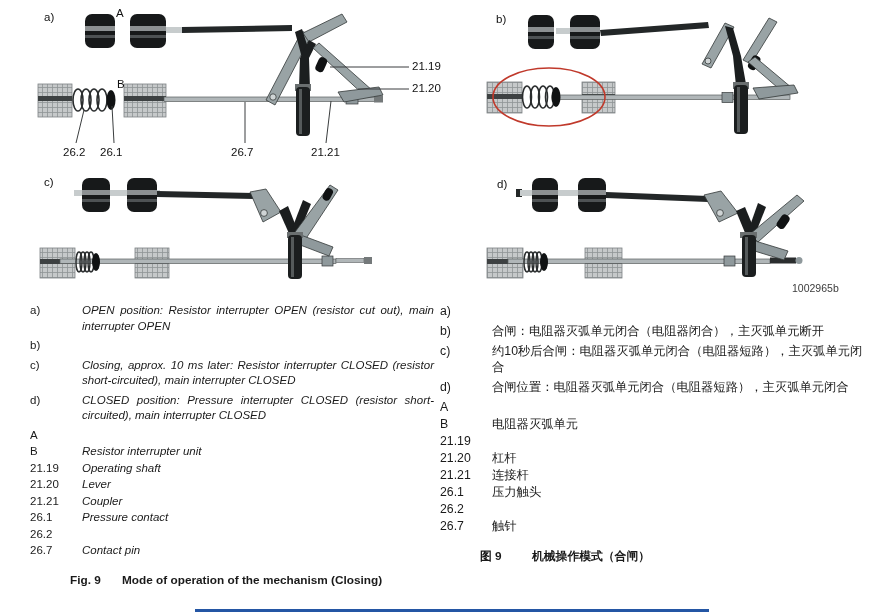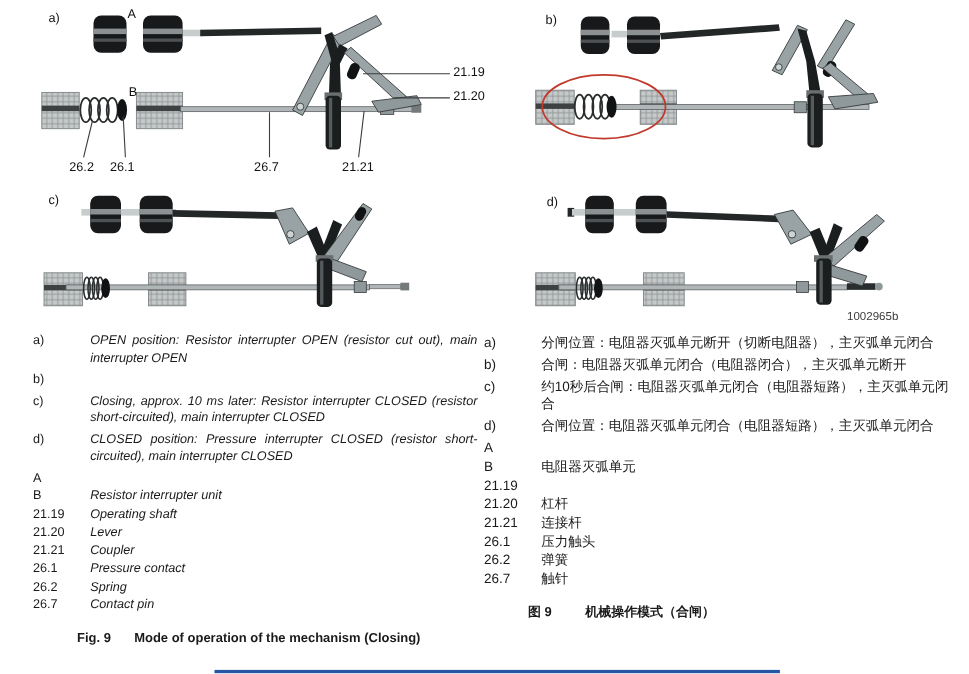--- a/index.html
+++ b/index.html
@@ -181,21 +181,21 @@
     <span class="flabel" style="left:117px;top:78px">B</span>
     <span class="flabel" style="left:412px;top:60px">21.19</span>
     <span class="flabel" style="left:412px;top:82px">21.20</span>
     <span class="flabel" style="left:63px;top:146px">26.2</span>
     <span class="flabel" style="left:100px;top:146px">26.1</span>
     <span class="flabel" style="left:231px;top:146px">26.7</span>
     <span class="flabel" style="left:311px;top:146px">21.21</span>
     <span class="flabel" style="left:496px;top:13px">b)</span>
     <span class="flabel" style="left:44px;top:176px">c)</span>
     <span class="flabel" style="left:497px;top:178px">d)</span>
-    <span class="drawid" style="left:770px;top:282px">1002965b</span>
+    <span class="drawid" style="left:792px;top:282px">1002965b</span>
   </div>
 
   <div class="legend legend-en">
     <div class="lrow para">
         <span class="lkey">a)</span>
         <span class="ltext">OPEN position: Resistor interrupter OPEN (resistor cut out), main interrupter OPEN</span>
       </div>
     <div class="lrow para">
         <span class="lkey">b)</span>
       </div>
@@ -225,36 +225,34 @@
     <div class="lrow">
         <span class="lkey">21.21</span>
         <span class="ltext">Coupler</span>
       </div>
     <div class="lrow">
         <span class="lkey">26.1</span>
         <span class="ltext">Pressure contact</span>
       </div>
     <div class="lrow">
         <span class="lkey">26.2</span>
-        <span class="ltext">Spring</span>
       </div>
     <div class="lrow">
         <span class="lkey">26.7</span>
         <span class="ltext">Contact pin</span>
       </div>
     <div class="caption">
       <span class="lkey">Fig. 9</span>
       <span class="ctext">Mode of operation of the mechanism (Closing)</span>
     </div>
   </div>
 
   <div class="legend legend-zh">
     <div class="lrow para">
         <span class="lkey">a)</span>
-        <span class="ltext">分闸位置：电阻器灭弧单元断开（切断电阻器），主灭弧单元闭合</span>
       </div>
     <div class="lrow para">
         <span class="lkey">b)</span>
         <span class="ltext">合闸：电阻器灭弧单元闭合（电阻器闭合），主灭弧单元断开</span>
       </div>
     <div class="lrow para">
         <span class="lkey">c)</span>
         <span class="ltext">约10秒后合闸：电阻器灭弧单元闭合（电阻器短路），主灭弧单元闭合</span>
       </div>
     <div class="lrow para">
@@ -278,21 +276,20 @@
     <div class="lrow">
         <span class="lkey">21.21</span>
         <span class="ltext">连接杆</span>
       </div>
     <div class="lrow">
         <span class="lkey">26.1</span>
         <span class="ltext">压力触头</span>
       </div>
     <div class="lrow">
         <span class="lkey">26.2</span>
-        <span class="ltext">弹簧</span>
       </div>
     <div class="lrow">
         <span class="lkey">26.7</span>
         <span class="ltext">触针</span>
       </div>
     <div class="caption">
       <span class="lkey">图 9</span>
       <span class="ctext">机械操作模式（合闸）</span>
     </div>
   </div>

